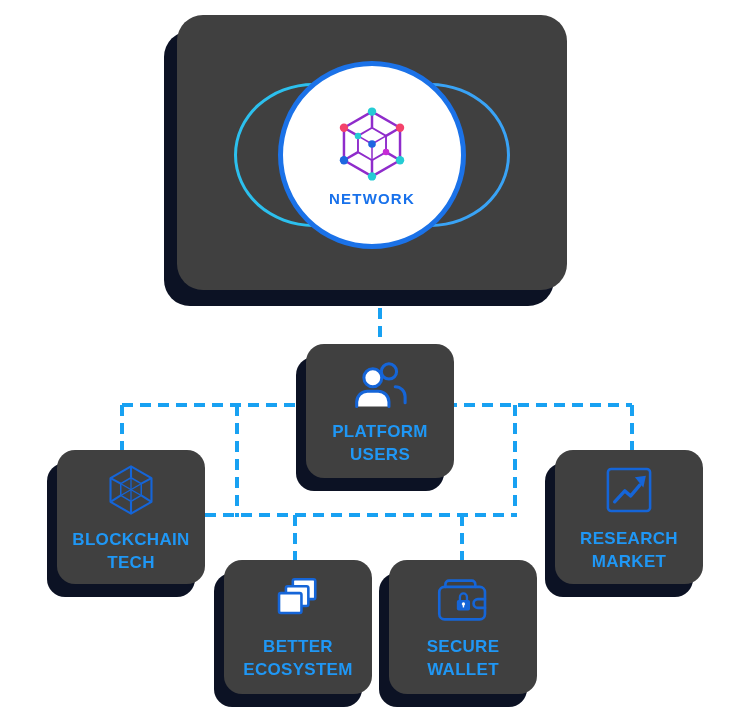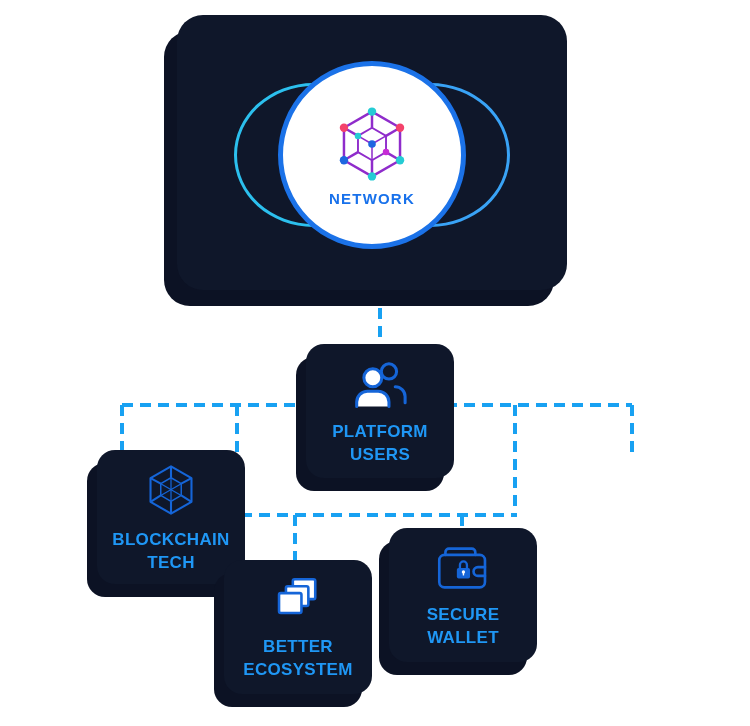--- a/index.html
+++ b/index.html
@@ -15,21 +15,21 @@
     position:relative;width:750px;height:726px;background:#fff;overflow:hidden;
     font-family:"Liberation Sans", sans-serif;
   }
   
   .hline{position:absolute;height:4px;z-index:1;
     background:repeating-linear-gradient(90deg,var(--line) 0 11px,transparent 11px 18px);}
   .vline{position:absolute;width:4px;z-index:1;
     background:repeating-linear-gradient(180deg,var(--line) 0 11px,transparent 11px 18px);}
   
   .card{
-    position:absolute;background:#0f172a;z-index:2;
+    position:absolute;background:#404040;z-index:2;
     box-shadow:-10px 13px 0 var(--shadow);
     display:flex;flex-direction:column;align-items:center;justify-content:center;
   }
   .card.small{width:148px;height:132px;border-radius:18px;gap:11px;padding-top:2px;}
   .card.network{left:177px;top:15px;width:390px;height:275px;border-radius:26px;
     box-shadow:-13px 16px 0 var(--shadow);}
   .label{
     font-weight:bold;font-size:17px;line-height:1.35;letter-spacing:.3px;
     color:var(--label);text-align:center;width:130px;
   }
@@ -103,56 +103,68 @@
           <circle cx="43" cy="15" r="8.5"></circle>
           <path d="M50 32 a11 11 0 0 1 11 11 v7"></path>
           <circle cx="25" cy="22" r="10" fill="#fff"></circle>
           <path d="M7 54 v-5 a12 12 0 0 1 12 -12 h12 a12 12 0 0 1 12 12 v5" fill="#fff"></path>
         </g>
       </svg>
     </span>
     <div class="label">PLATFORM USERS</div>
   </div>
 
-  <div class="card small" style="left:57px;top:450px;margin-left:40px;">
+  <div class="card small" style="left:57px;top:450px;">
     <span class="icon">
       <svg viewBox="0 0 64 64" width="56" height="56">
         <g fill="none" stroke="#1565d8" stroke-width="2.4" stroke-linejoin="round">
           <polygon points="32,5 55.4,18.5 55.4,45.5 32,59 8.6,45.5 8.6,18.5"></polygon>
           <polygon points="32,18 43.7,24.8 43.7,38.2 32,45 20.3,38.2 20.3,24.8" stroke-width="1.7"></polygon>
           <line x1="32" y1="5" x2="32" y2="18"></line>
           <line x1="55.4" y1="18.5" x2="43.7" y2="24.8"></line>
           <line x1="55.4" y1="45.5" x2="43.7" y2="38.2"></line>
           <line x1="32" y1="59" x2="32" y2="45"></line>
           <line x1="8.6" y1="45.5" x2="20.3" y2="38.2"></line>
           <line x1="8.6" y1="18.5" x2="20.3" y2="24.8"></line>
           <line x1="20.3" y1="24.8" x2="43.7" y2="38.2" stroke-width="1.4"></line>
           <line x1="43.7" y1="24.8" x2="20.3" y2="38.2" stroke-width="1.4"></line>
           <line x1="32" y1="18" x2="32" y2="45" stroke-width="1.4"></line>
         </g>
       </svg>
     </span>
     <div class="label">BLOCKCHAIN TECH</div>
   </div>
 
+  <div class="card small" style="left:555px;top:450px;">
+    <span class="icon">
+      <svg viewBox="0 0 64 64" width="54" height="54">
+        <g fill="none" stroke="#1565d8">
+          <rect x="7" y="7" width="50" height="50" rx="4" stroke-width="3"></rect>
+          <polyline points="15,46 27,33 34,39 45,26" stroke-width="4" stroke-linecap="round" stroke-linejoin="round"></polyline>
+        </g>
+        <polygon points="39,17 52,15 49,29" fill="#1565d8"></polygon>
+      </svg>
+    </span>
+    <div class="label">RESEARCH MARKET</div>
+  </div>
 
   <div class="card small" style="left:224px;top:560px;align-items:center;">
     <span class="icon">
       <svg viewBox="0 0 64 58" width="56" height="50">
         <g fill="#fff" stroke="#1565d8" stroke-width="3" stroke-linejoin="round">
           <rect x="26" y="5" width="26" height="23" rx="2"></rect>
           <rect x="18" y="13" width="26" height="23" rx="2"></rect>
           <rect x="10" y="21" width="26" height="23" rx="2"></rect>
         </g>
       </svg>
     </span>
     <div class="label">BETTER ECOSYSTEM</div>
   </div>
 
-  <div class="card small" style="left:389px;top:528px;">
+  <div class="card small" style="left:389px;top:560px;">
     <span class="icon">
       <svg viewBox="0 0 66 56" width="58" height="50">
         <g fill="none" stroke="#1565d8" stroke-width="3" stroke-linejoin="round" stroke-linecap="round">
           <rect x="6" y="13" width="52" height="37" rx="6"></rect>
           <path d="M13 13 v-3 a4 4 0 0 1 4 -4 h26 a4 4 0 0 1 4 4 v3"></path>
           <path d="M58 27 h-8 a5 5 0 0 0 0 10 h8"></path>
         </g>
         <rect x="26" y="28" width="15" height="12" rx="2" fill="#1565d8"></rect>
         <path d="M29.5 28 v-3.5 a4 4 0 0 1 8 0 v3.5" fill="none" stroke="#1565d8" stroke-width="2.6"></path>
         <circle cx="33.5" cy="32.5" r="1.9" fill="#fff"></circle>

